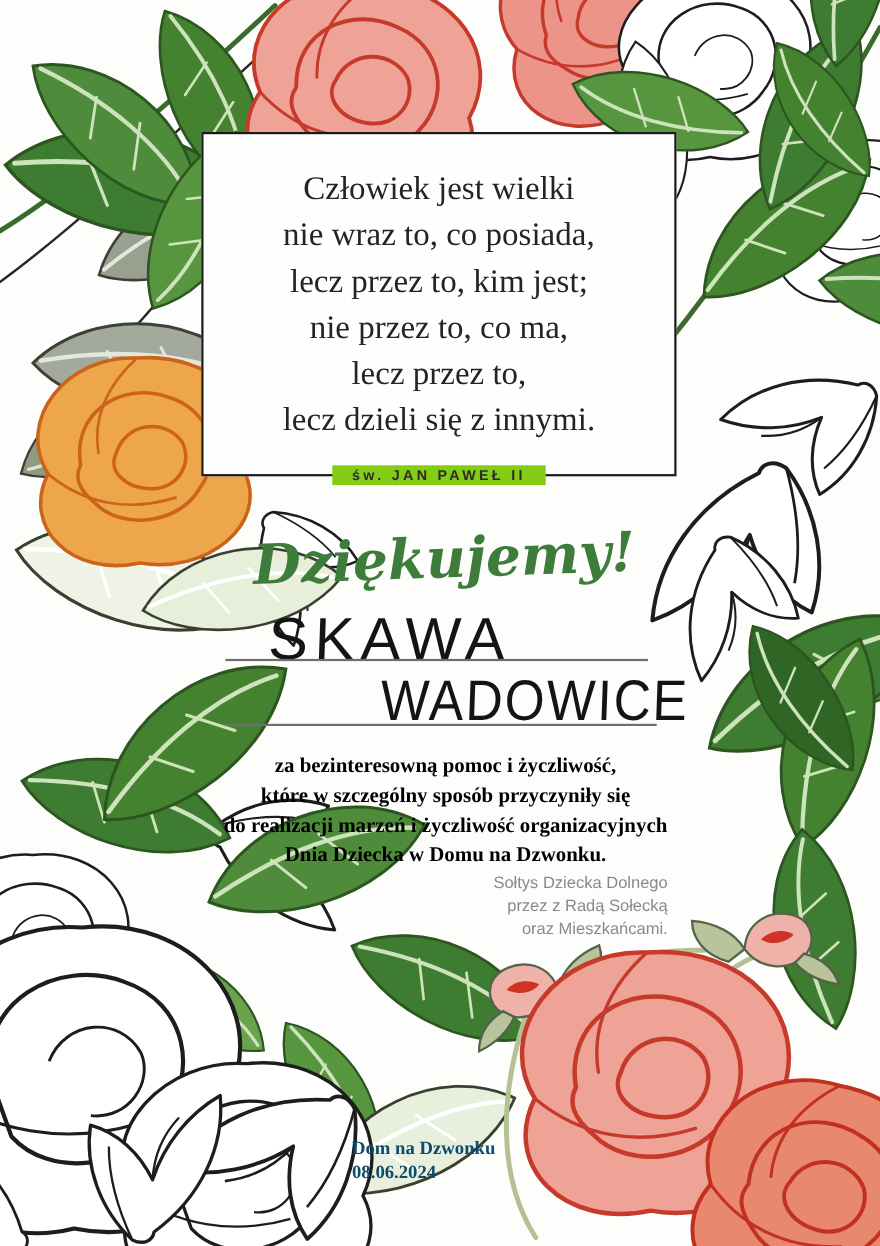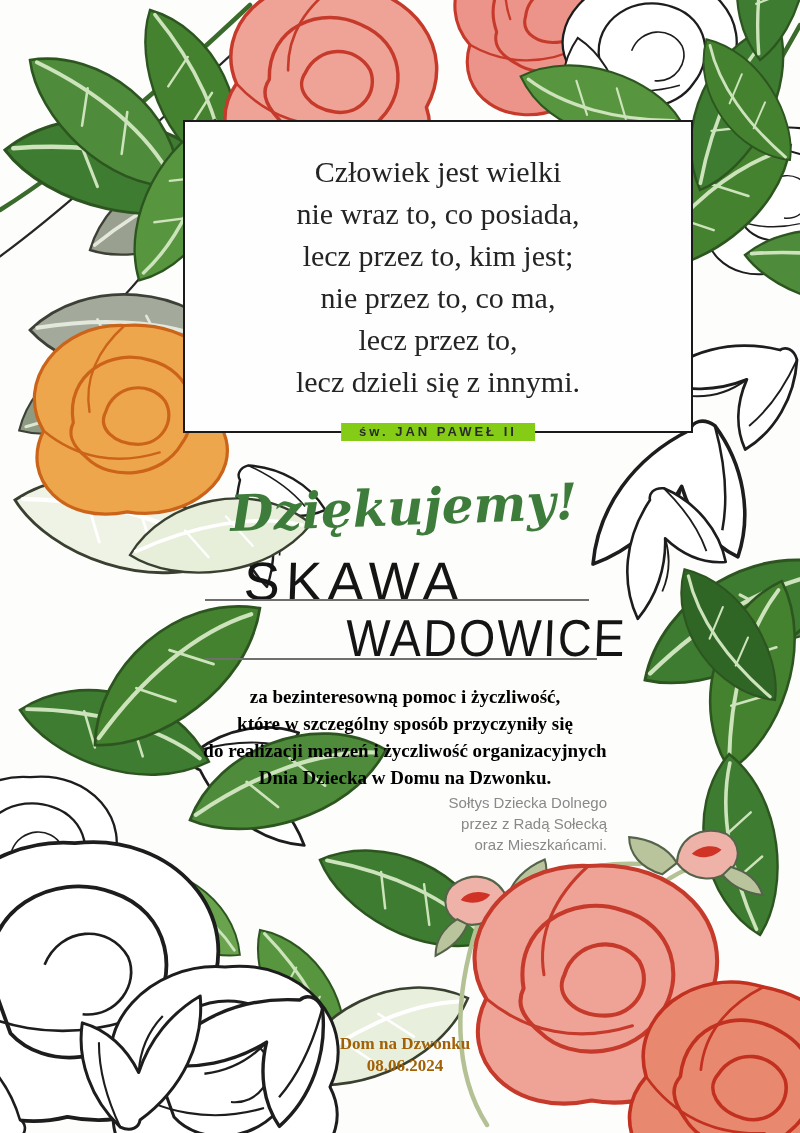--- a/index.html
+++ b/index.html
@@ -1,21 +1,21 @@
 <!DOCTYPE html>
 <html><head>
 <meta charset="utf-8">
 <style>
   html,body{margin:0;padding:0;background:#e8e8e8;}
   .page{position:relative;width:800px;height:1133px;background:#fdfdfc;overflow:hidden;
         font-family:"Liberation Serif", serif;}
   .art{position:absolute;left:0;top:0;z-index:1;}
 
   
-  .quote-box{position:absolute;left:183px;top:120px;width:510px;height:313px;z-index:2;
+  .quote-box{position:absolute;left:183px;top:120px;width:432px;height:313px;z-index:2;
              background:#fefefe;border:2px solid #1a1a1a;box-sizing:border-box;
              display:flex;flex-direction:column;justify-content:center;align-items:center;}
   .quote-line{font-size:30px;line-height:42px;color:#242424;text-align:center;white-space:nowrap;}
   .quote-attr{position:absolute;left:50%;bottom:-10px;transform:translateX(-50%);z-index:3;
               background:#84cc16;padding:0 18px;white-space:nowrap;
               font-family:"Liberation Sans",sans-serif;font-size:13px;font-weight:700;
               letter-spacing:3px;color:#2b2b2b;line-height:18px;}
 
   
   .headline{position:absolute;left:230px;top:478px;width:340px;z-index:2;text-align:center;
@@ -30,22 +30,22 @@
   .uline{position:absolute;height:2px;background:#6f6f6f;z-index:2;}
   .uline.l1{left:205px;top:599px;width:384px;}
   .uline.l2{left:205px;top:658px;width:392px;}
 
   .body-par{position:absolute;left:160px;top:683px;width:490px;z-index:2;text-align:center;
             font-weight:700;font-size:19px;line-height:27px;color:#000000;}
 
   .signature{position:absolute;left:407px;top:792px;width:200px;z-index:2;text-align:right;
              font-family:"Liberation Sans",sans-serif;font-size:15px;line-height:21px;color:#898989;}
 
-  .footer{position:absolute;left:320px;top:1033px;width:170px;z-index:2;text-align:center;
-          font-weight:700;font-size:17px;line-height:22px;color:#a16207;}
+  .footer{position:absolute;left:320px;top:1033px;width:170px;z-index:2;text-align:left;
+          font-weight:700;font-size:17px;line-height:22px;color:#0c4a6e;}
 
   
   .blade{fill:var(--lf,#4e8b3b);stroke:var(--ls,#2d5520);stroke-width:1.6;}
   .rib{fill:none;stroke:var(--lv,#cde3bb);stroke-width:2.4;stroke-linecap:round;}
   .rib2{fill:none;stroke:var(--lv,#cde3bb);stroke-width:1.6;stroke-linecap:round;}
   .pet{fill:var(--rp,#efa396);stroke:var(--ro,#c63a2b);stroke-width:2.4;stroke-linejoin:round;}
   .petline{fill:none;stroke:var(--ro,#c63a2b);stroke-width:1.8;stroke-linecap:round;}
   .ol{fill:#ffffff;stroke:#1d1d1d;stroke-width:2;stroke-linejoin:round;}
   .olthin{fill:none;stroke:#1d1d1d;stroke-width:1.4;}
   .sep{fill:#b9c49c;stroke:#55634a;stroke-width:1.8;}

